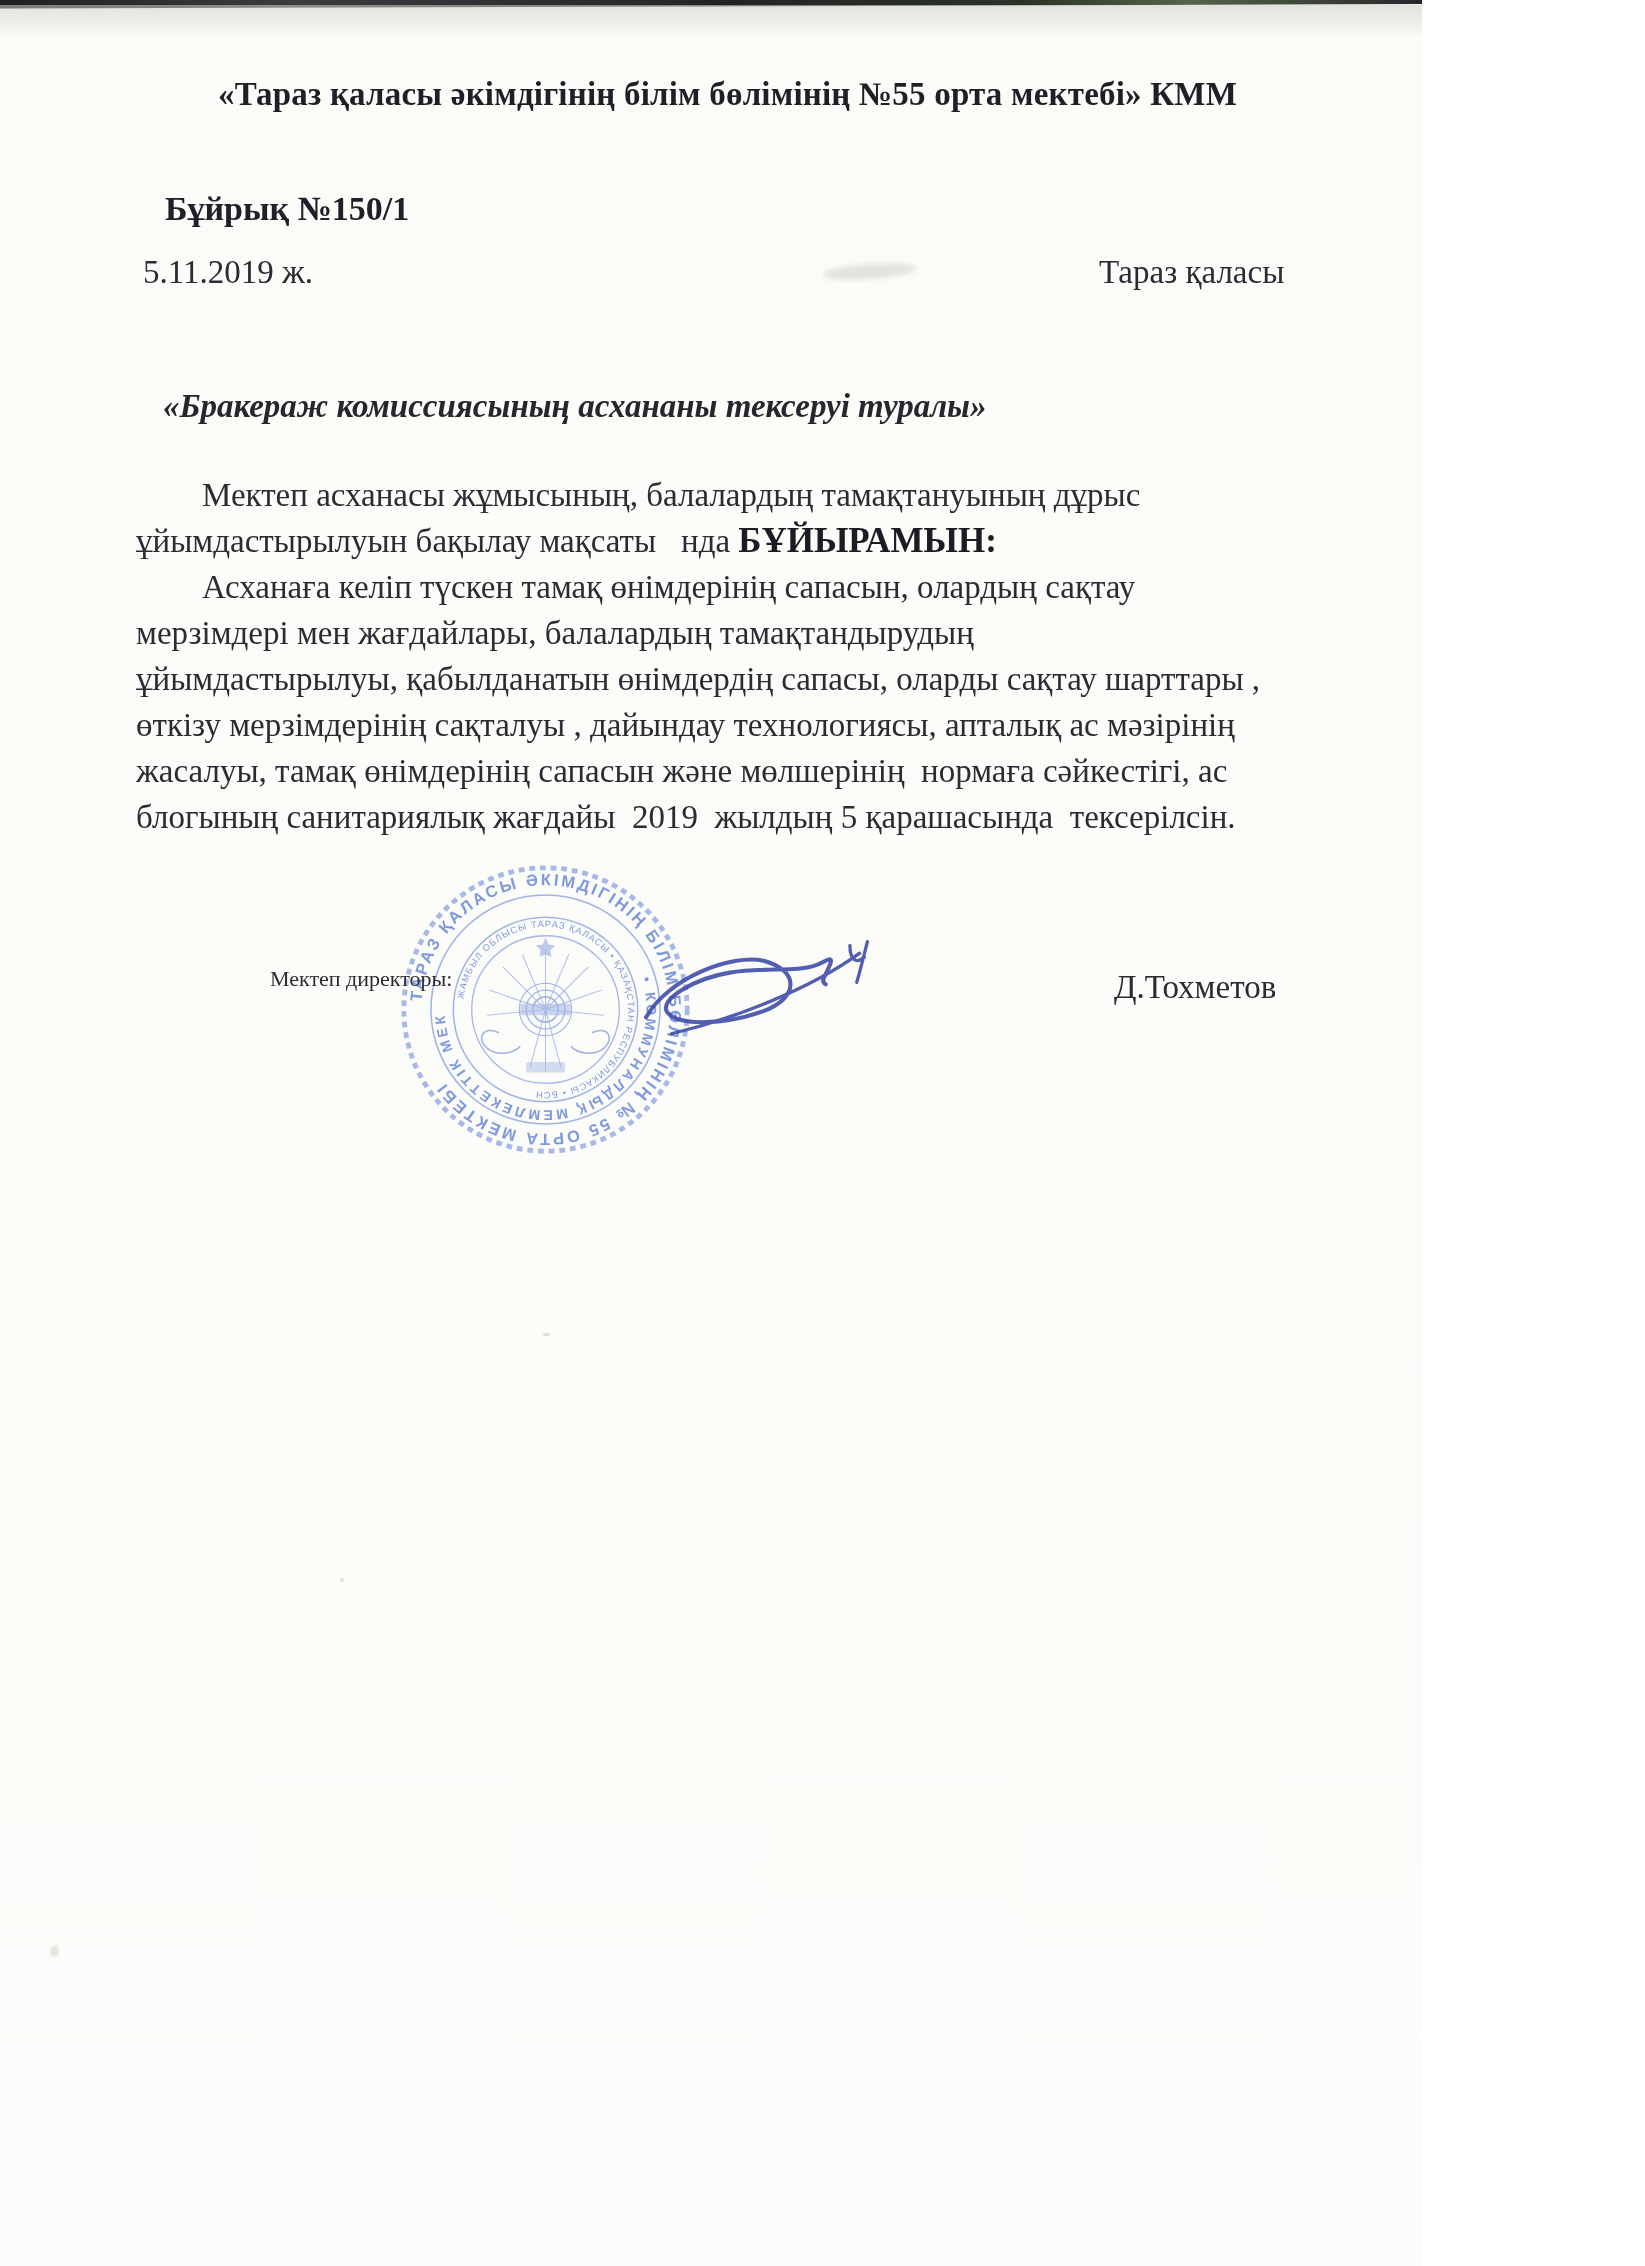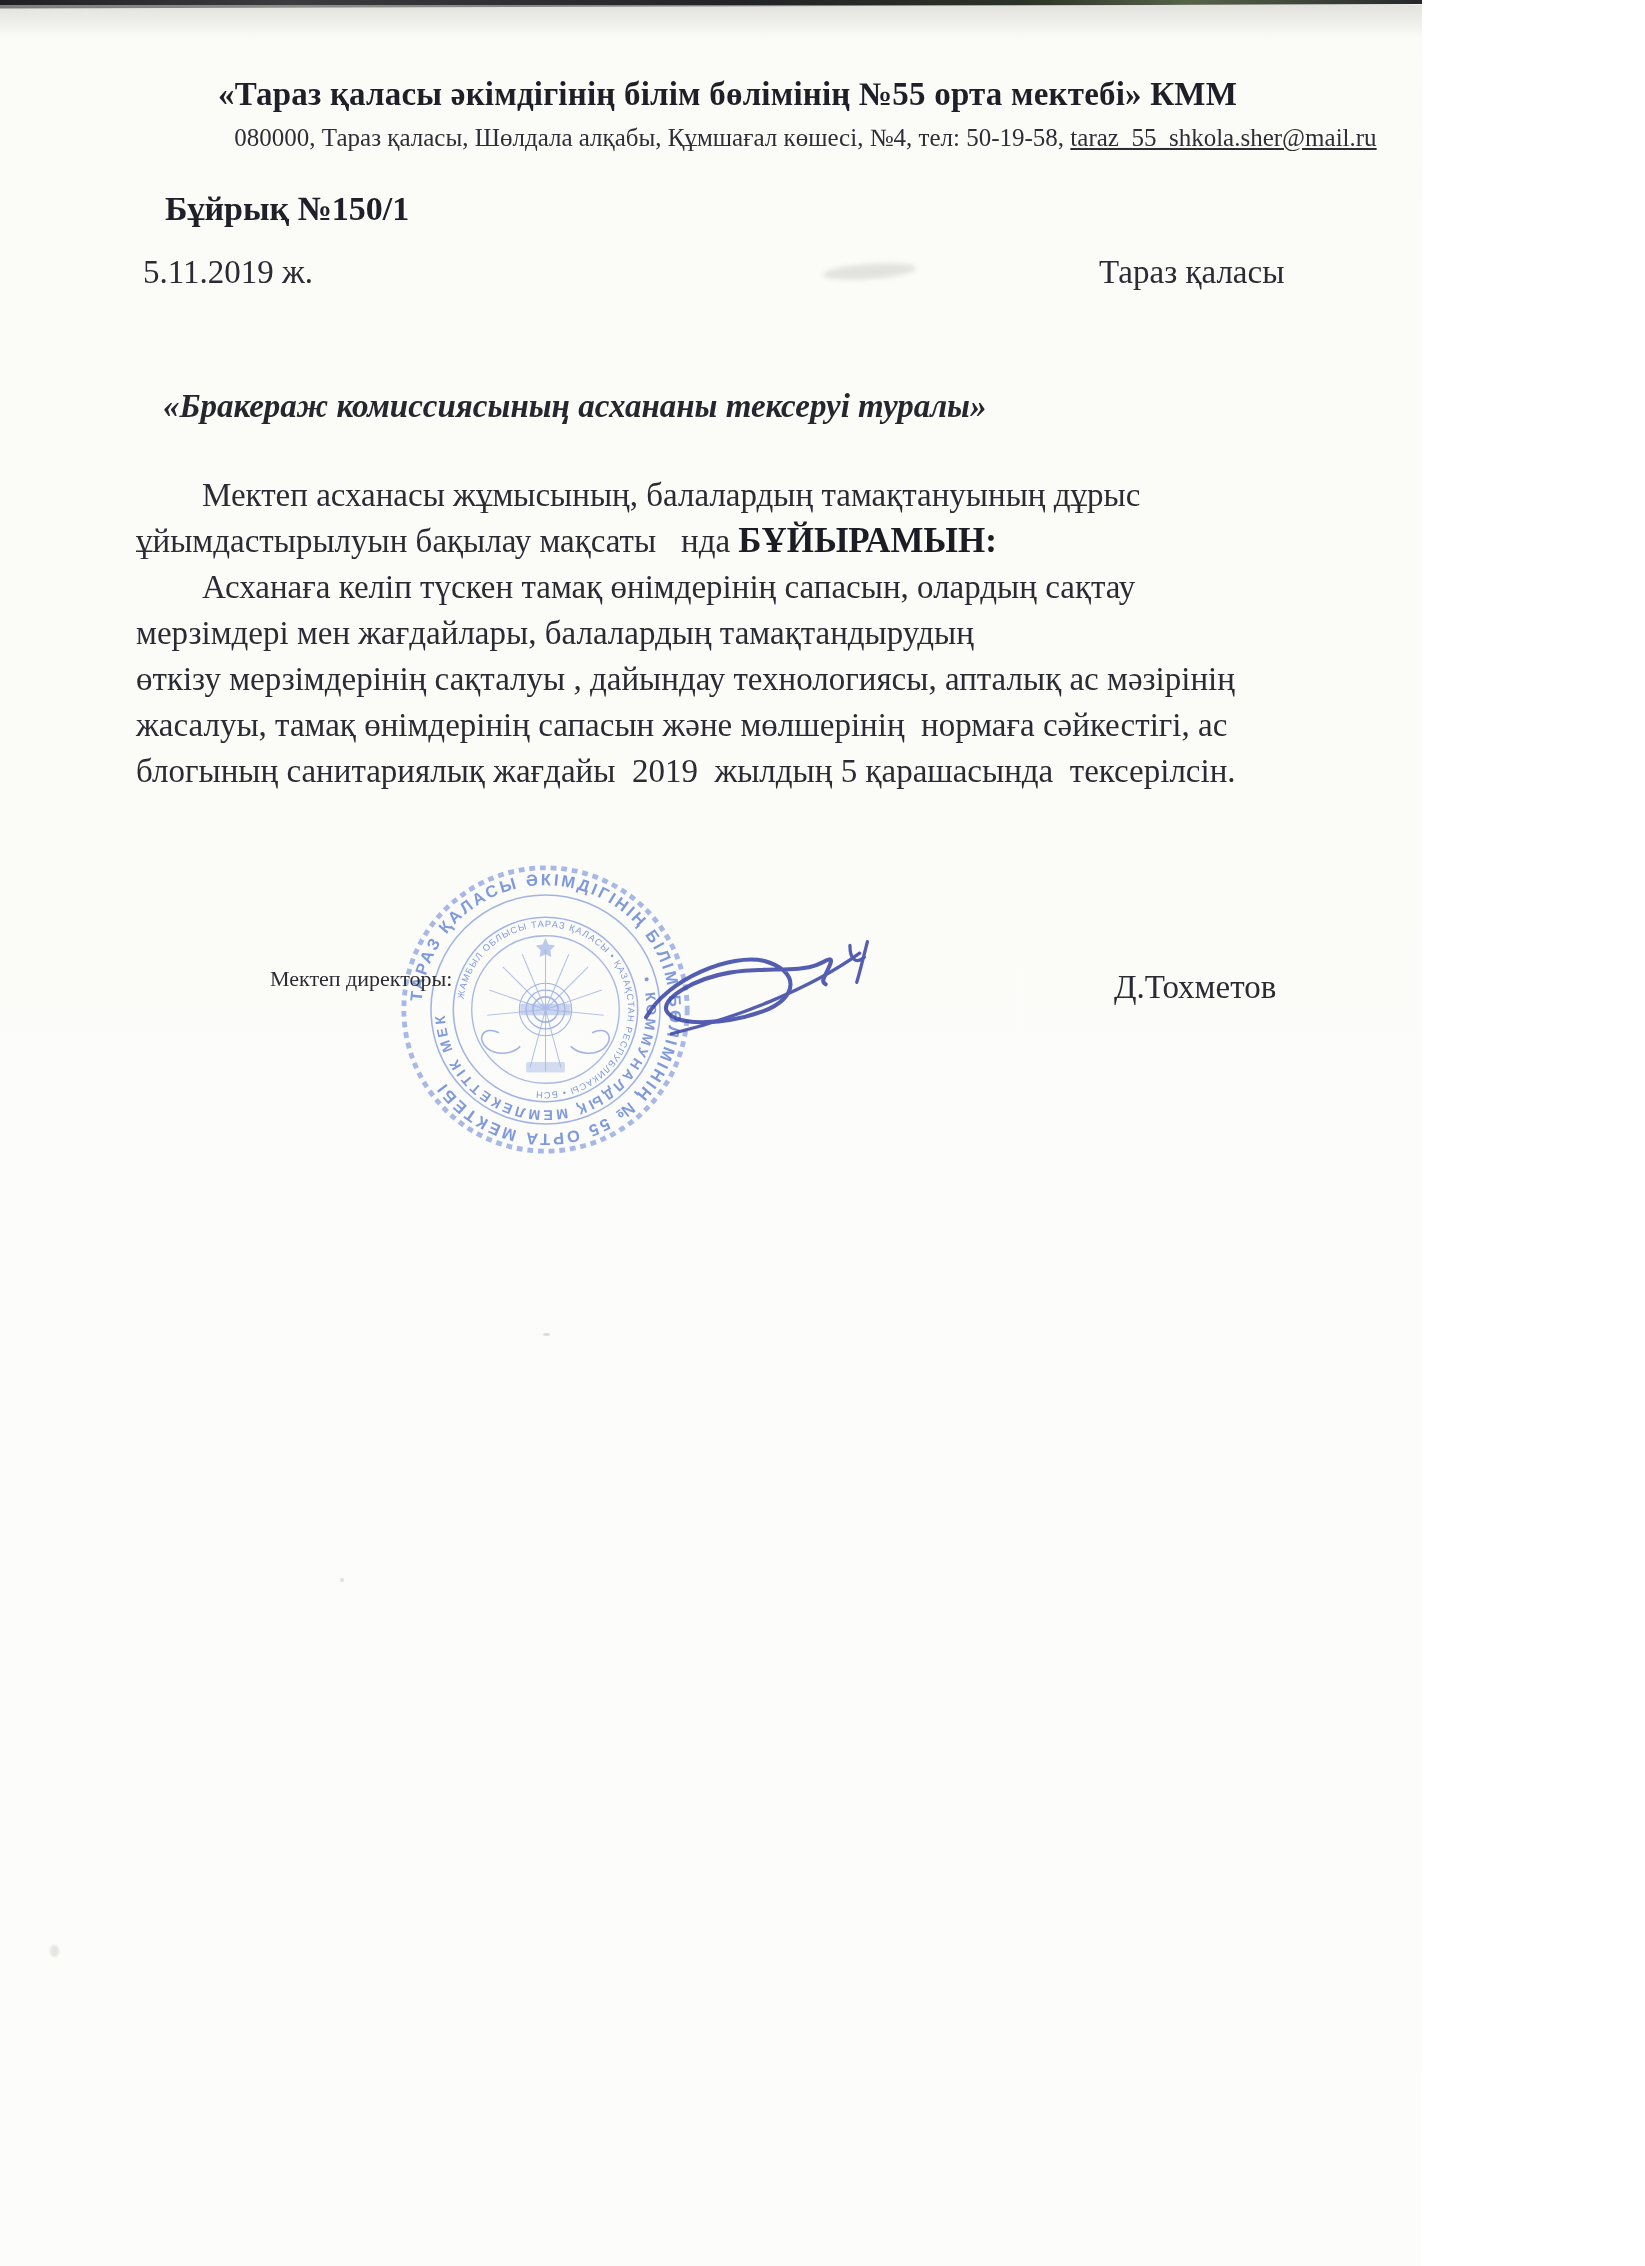--- a/index.html
+++ b/index.html
@@ -72,38 +72,38 @@
 <body>
 
 <div id="page">
 
   <div class="abs top-edge"></div>
   <div class="abs top-shade"></div>
   <div class="abs right-line"></div>
 
   <div class="abs org pre">«Тараз қаласы әкімдігінің білім бөлімінің №55 орта мектебі» КММ</div>
 
-  <div class="abs addr pre"><span>080000, Тараз қаласы, Шөлдала алқабы, Құмшағал көшесі, №4, тел: 50-19-58, </span><span class="email">taraz_55_shkola.sher@mail.ru</span></div>
 
   <div class="abs title pre">Бұйрық №150/1</div>
 
   <div class="abs date pre">5.11.2019 ж.</div>
   <div class="abs city pre">Тараз қаласы</div>
   <div class="abs smudge"></div>
 
   <div class="abs subject pre">«Бракераж комиссиясының асхананы тексеруі туралы»</div>
 
   <div class="abs para p1">
     <div class="pre indent">Мектеп асханасы жұмысының, балалардың тамақтануының дұрыс</div>
     <div class="pre"><span>ұйымдастырылуын бақылау мақсаты   нда </span><span class="cmd">БҰЙЫРАМЫН:</span></div>
   </div>
 
   <div class="abs para p2">
     <div class="pre indent">Асханаға келіп түскен тамақ өнімдерінің сапасын, олардың сақтау</div>
     <div class="pre">мерзімдері мен жағдайлары, балалардың тамақтандырудың</div>
+    <div class="pre">ұйымдастырылуы, қабылданатын өнімдердің сапасы, оларды сақтау шарттары ,</div>
     <div class="pre">өткізу мерзімдерінің сақталуы , дайындау технологиясы, апталық ас мәзірінің</div>
     <div class="pre">жасалуы, тамақ өнімдерінің сапасын және мөлшерінің  нормаға сәйкестігі, ас</div>
     <div class="pre">блогының санитариялық жағдайы  2019  жылдың 5 қарашасында  тексерілсін.</div>
   </div>
 
   <svg class="abs stamp" viewBox="0 0 304 304">
     <defs>
       <path id="tp-outer" d="M 152,152 m -128,0 a 128,128 0 1,1 256,0 a 128,128 0 1,1 -256,0"></path>
       <path id="tp-mid" d="M 152,152 m -104,0 a 104,104 0 1,1 208,0 a 104,104 0 1,1 -208,0"></path>
       <path id="tp-inner" d="M 152,152 m -85,0 a 85,85 0 1,1 170,0 a 85,85 0 1,1 -170,0"></path>

